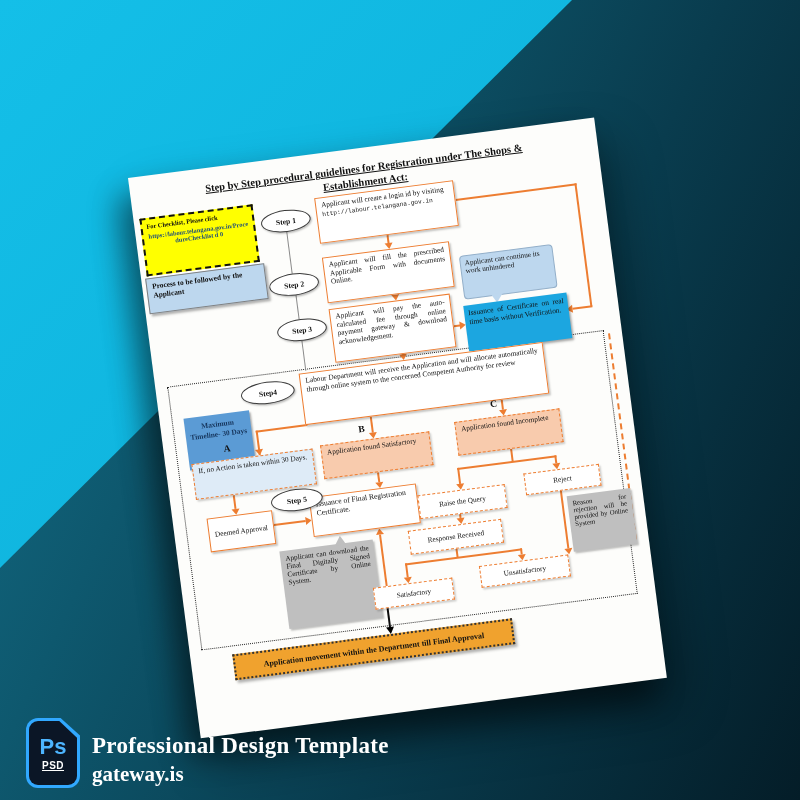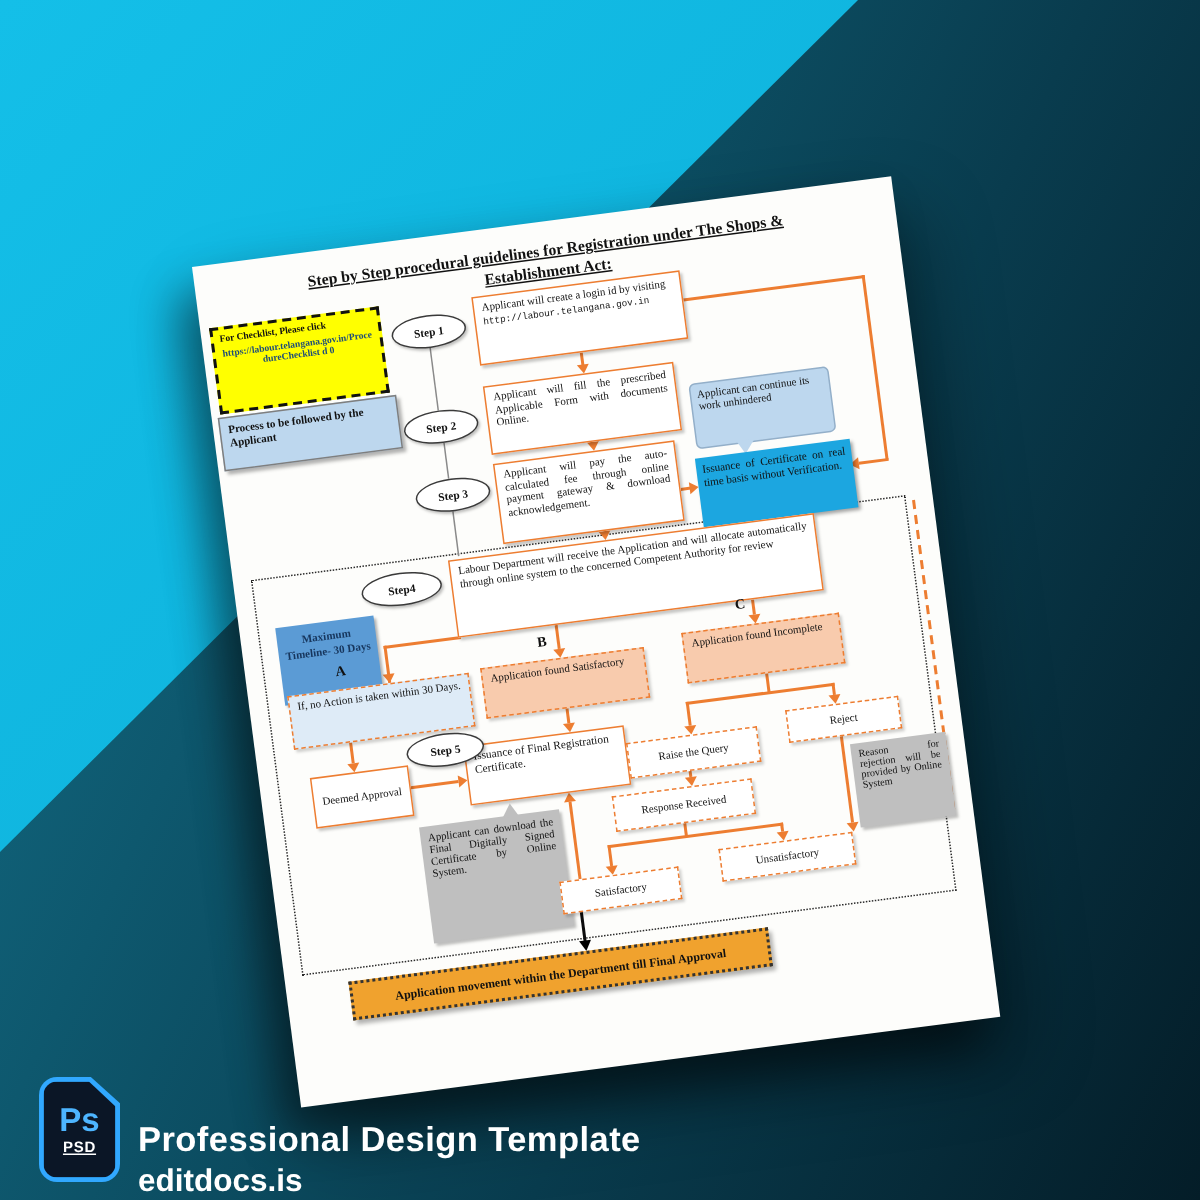--- a/index.html
+++ b/index.html
@@ -54,21 +54,21 @@
   .ah.bd{border-left:4px solid transparent;border-right:4px solid transparent;border-top:7px solid #000;}
   .url{font-family:"Liberation Mono",monospace;font-size:6.2px;}
   
   .psd-badge{position:absolute;left:26px;top:718px;width:54px;height:70px;background:#31A8FF;
     border-radius:12px;clip-path:polygon(0 0,64% 0,100% 25%,100% 100%,0 100%);z-index:10;}
   .psd-badge .inner{position:absolute;inset:3px;background:#0b1626;border-radius:9px;
     clip-path:polygon(0 0,63% 0,100% 26%,100% 100%,0 100%);display:flex;flex-direction:column;
     align-items:center;justify-content:center;gap:2px;}
   .ps-txt{color:#4db5ff;font-family:"Liberation Sans",sans-serif;font-weight:bold;font-size:22px;line-height:1;}
   .psd-txt{color:#fff;font-family:"Liberation Sans",sans-serif;font-weight:bold;font-size:10px;letter-spacing:.5px;text-decoration:underline;}
-  .caption{position:absolute;left:92px;top:733px;color:#fff;font-family:Liberation Sans, sans-serif;z-index:10;margin-top:13px;}
+  .caption{position:absolute;left:92px;top:733px;color:#fff;font-family:Liberation Serif, serif;z-index:10;}
   .caption .l1{font-weight:bold;font-size:23px;letter-spacing:.3px;}
   .caption .l2{font-weight:bold;font-size:21px;margin-top:3px;}
 </style>
 </head>
 <body>
 
 <div class="stage">
   <div class="cyan-tri"></div>
 
   <div class="page">
@@ -221,15 +221,15 @@
   </div>
 
   <div class="psd-badge">
     <div class="inner">
       <div class="ps-txt">Ps</div>
       <div class="psd-txt">PSD</div>
     </div>
   </div>
   <div class="caption">
     <div class="l1">Professional Design Template</div>
-    <div class="l2">editdocs.is</div>
+    <div class="l2">gateway.is</div>
   </div>
 </div>
 
 </body></html>

